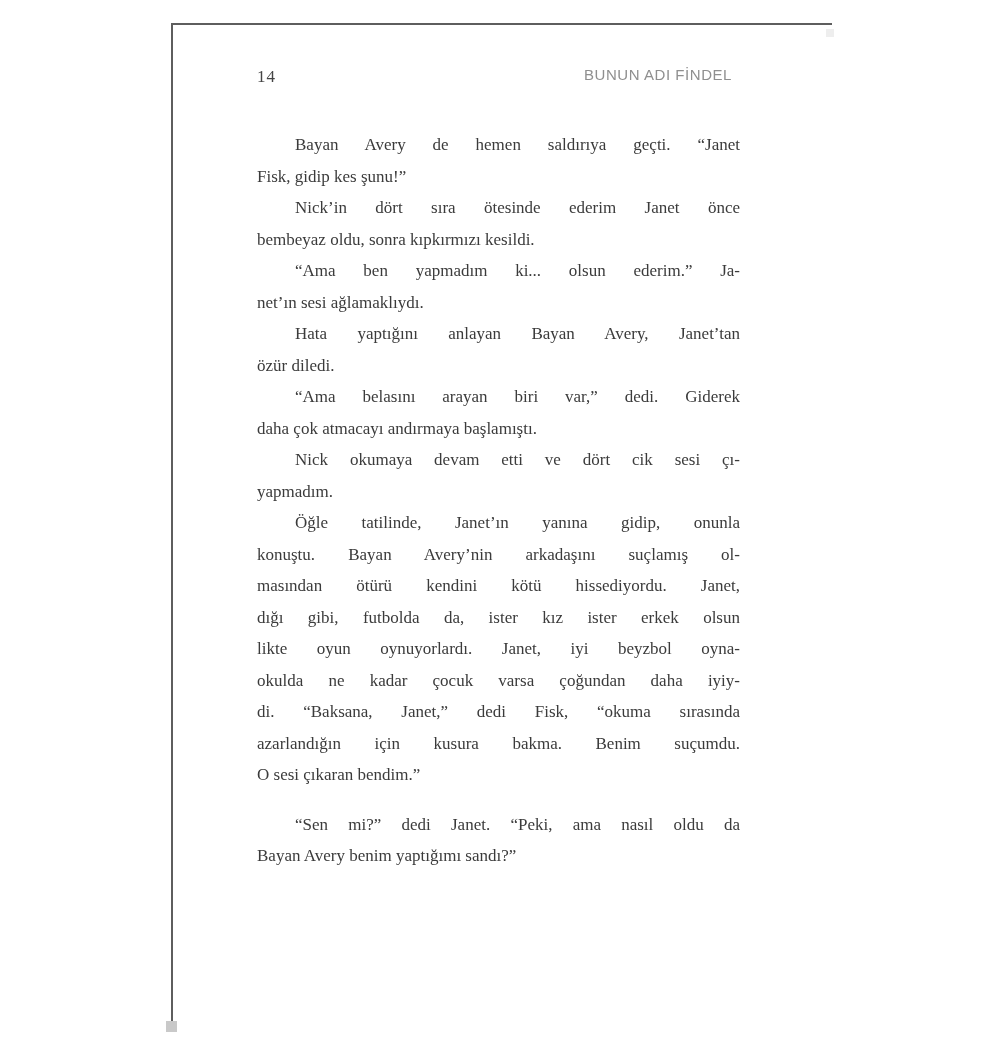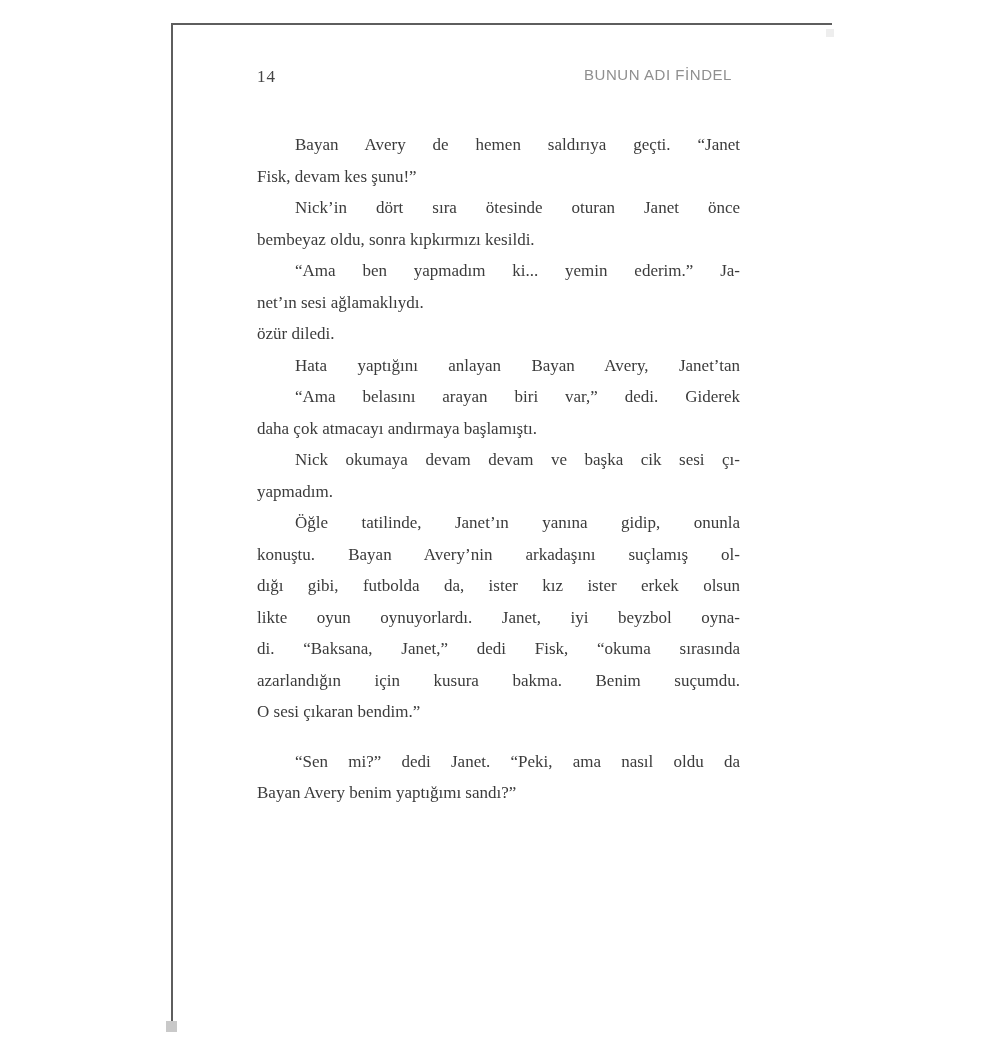--- a/index.html
+++ b/index.html
@@ -87,47 +87,49 @@
   <div class="corner-handle"></div>
 
   <div class="header-row">
     <span class="page-number">14</span>
     <span class="running-title">BUNUN ADI FİNDEL</span>
   </div>
 
   <div class="body-text">
       <div class="paragraph">
         <div class="text-line indent">Bayan Avery de hemen saldırıya geçti. “Janet</div>
-        <div class="text-line last">Fisk, devam kes şunu!”</div>
+        <div class="text-line last">Fisk, gidip kes şunu!”</div>
       </div>
       <div class="paragraph">
-        <div class="text-line indent">Nick’in dört sıra ötesinde oturan Janet önce</div>
+        <div class="text-line indent">Nick’in dört sıra ötesinde ederim Janet önce</div>
         <div class="text-line last">bembeyaz oldu, sonra kıpkırmızı kesildi.</div>
       </div>
       <div class="paragraph">
-        <div class="text-line indent">“Ama ben yapmadım ki... yemin ederim.” Ja-</div>
+        <div class="text-line indent">“Ama ben yapmadım ki... olsun ederim.” Ja-</div>
         <div class="text-line last">net’ın sesi ağlamaklıydı.</div>
       </div>
       <div class="paragraph">
+        <div class="text-line indent">Hata yaptığını anlayan Bayan Avery, Janet’tan</div>
         <div class="text-line last">özür diledi.</div>
-        <div class="text-line indent">Hata yaptığını anlayan Bayan Avery, Janet’tan</div>
       </div>
       <div class="paragraph">
         <div class="text-line indent">“Ama belasını arayan biri var,” dedi. Giderek</div>
         <div class="text-line last">daha çok atmacayı andırmaya başlamıştı.</div>
       </div>
       <div class="paragraph">
-        <div class="text-line indent">Nick okumaya devam devam ve başka cik sesi çı-</div>
+        <div class="text-line indent">Nick okumaya devam etti ve dört cik sesi çı-</div>
         <div class="text-line last">yapmadım.</div>
       </div>
       <div class="paragraph">
         <div class="text-line indent">Öğle tatilinde, Janet’ın yanına gidip, onunla</div>
         <div class="text-line">konuştu. Bayan Avery’nin arkadaşını suçlamış ol-</div>
+        <div class="text-line">masından ötürü kendini kötü hissediyordu. Janet,</div>
         <div class="text-line">dığı gibi, futbolda da, ister kız ister erkek olsun</div>
         <div class="text-line">likte oyun oynuyorlardı. Janet, iyi beyzbol oyna-</div>
+        <div class="text-line">okulda ne kadar çocuk varsa çoğundan daha iyiy-</div>
         <div class="text-line">di. “Baksana, Janet,” dedi Fisk, “okuma sırasında</div>
         <div class="text-line">azarlandığın için kusura bakma. Benim suçumdu.</div>
         <div class="text-line last">O sesi çıkaran bendim.”</div>
       </div>
       <div class="paragraph">
         <div class="text-line indent">“Sen mi?” dedi Janet. “Peki, ama nasıl oldu da</div>
         <div class="text-line last">Bayan Avery benim yaptığımı sandı?”</div>
       </div>
     </div>
 

